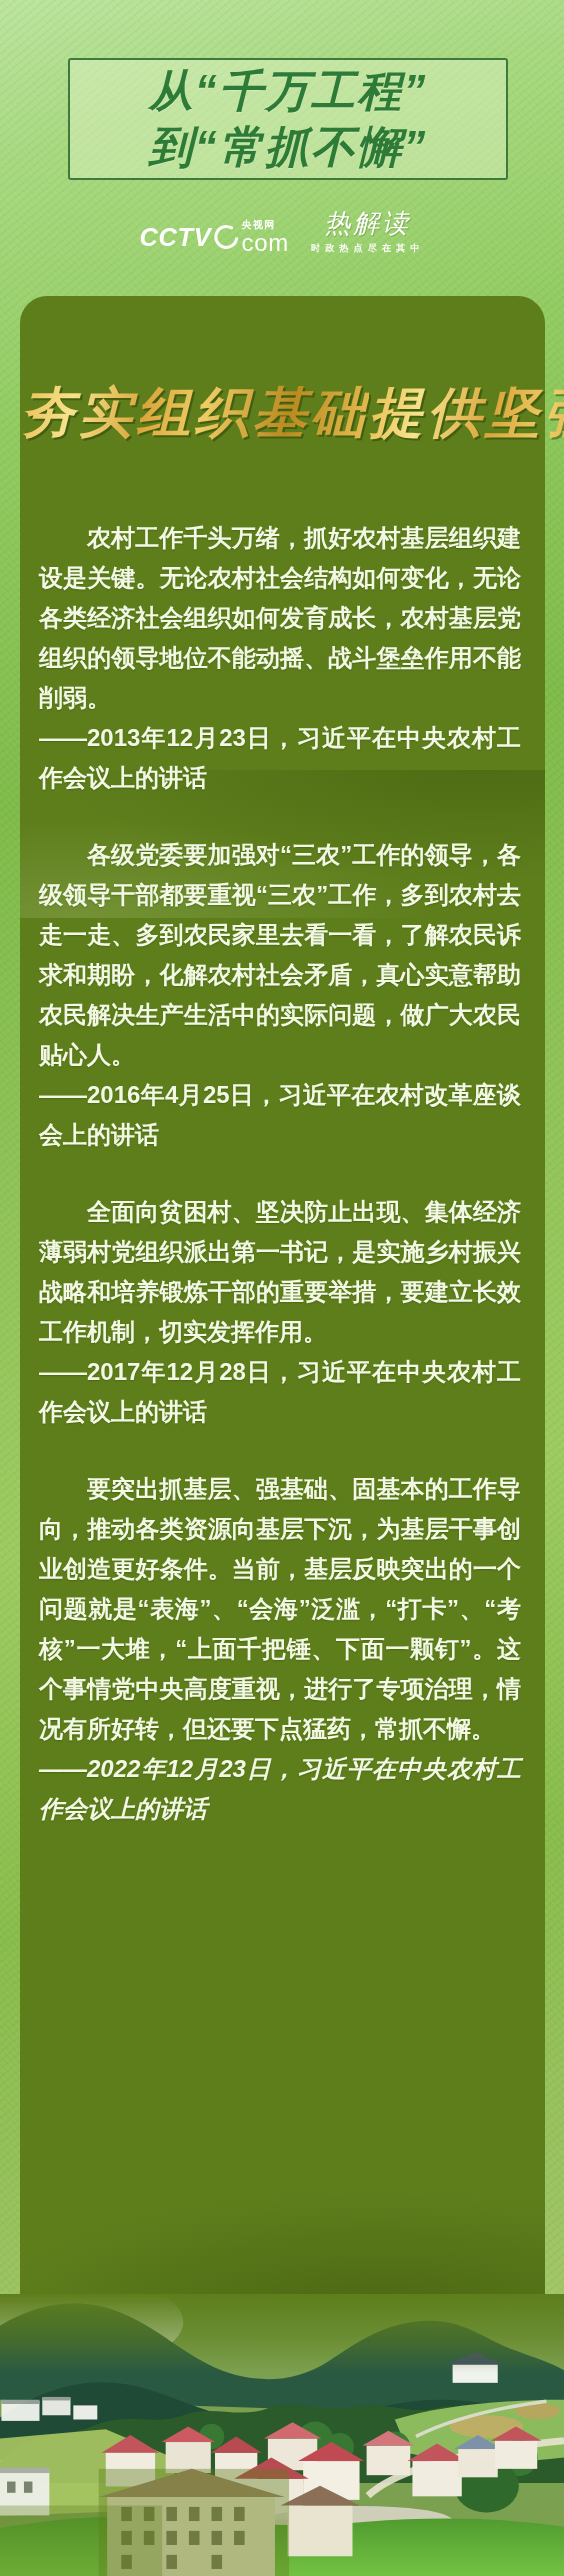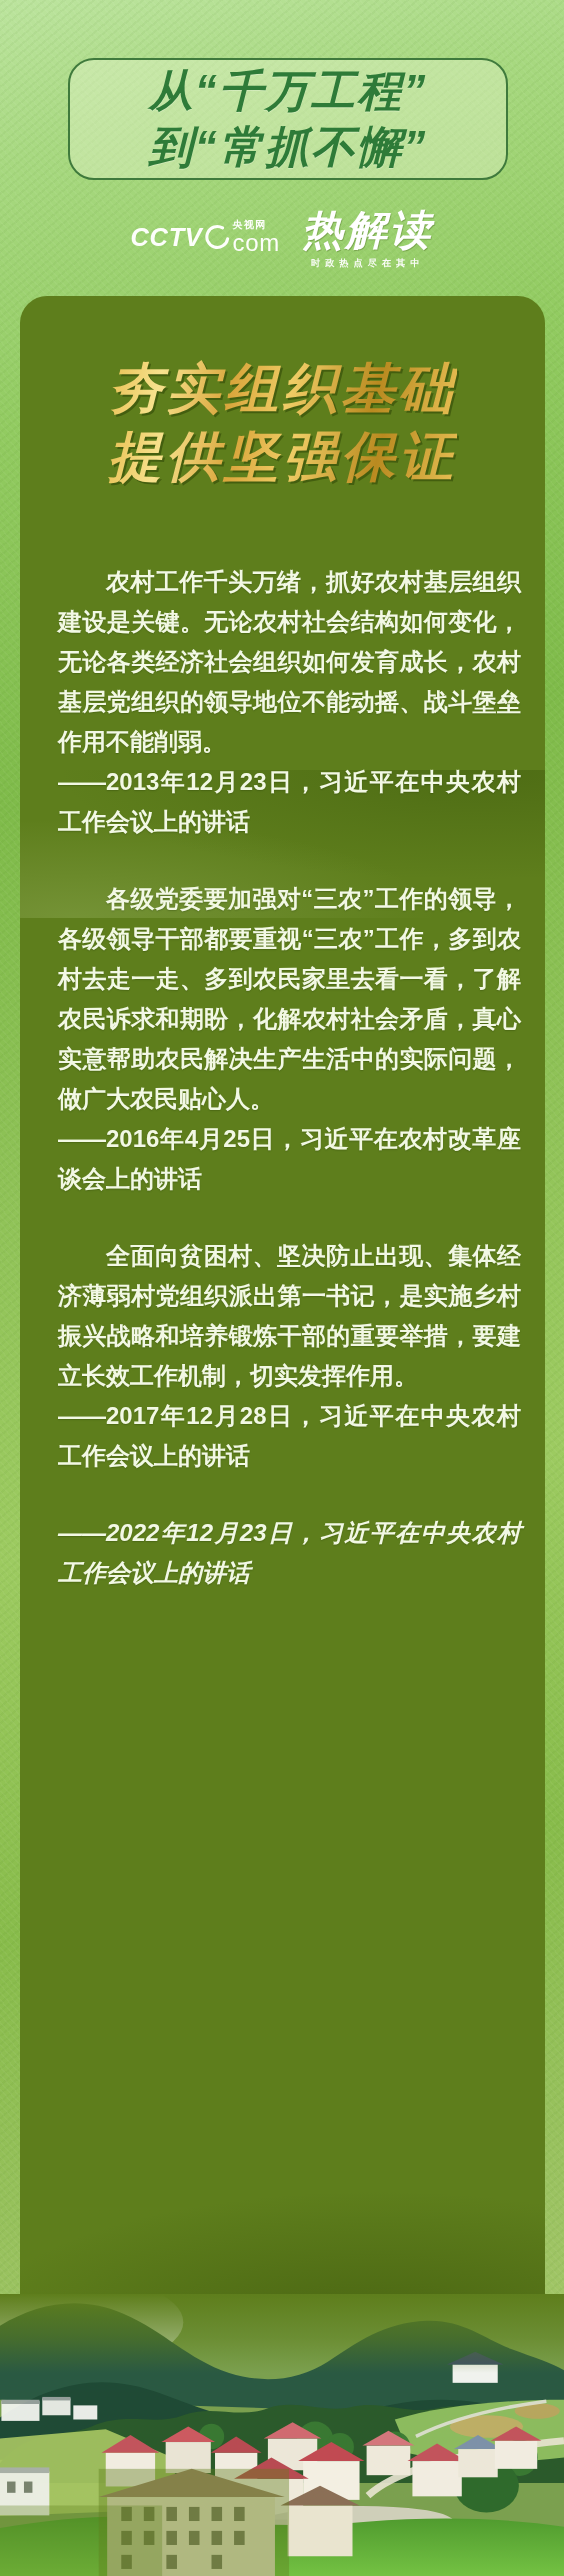--- a/index.html
+++ b/index.html
@@ -15,21 +15,21 @@
   }
   .bg-texture{
     position:absolute;inset:0;z-index:0;pointer-events:none;
     background:
       repeating-linear-gradient(48deg, rgba(255,255,255,.04) 0 1.4px, rgba(0,0,0,0) 1.4px 5px),
       repeating-linear-gradient(-40deg, rgba(60,110,20,.05) 0 2.1px, rgba(0,0,0,0) 2.1px 6.3px);
   }
   
   .title-box{
     position:absolute;left:68px;top:58px;width:436px;height:118px;z-index:2;
-    border:2.1px solid #3f7a3c;border-radius:26px;
+    border:2.1px solid #3f7a3c;border-radius:3px;
     background:rgba(230,245,205,.42);
     display:flex;flex-direction:column;justify-content:center;align-items:center;
   }
   .title-line{
     font-size:44px;font-weight:900;font-style:italic;
     color:#2e7b38;letter-spacing:2.1px;line-height:56px;white-space:nowrap;
     text-shadow:0 0.7px 0 rgba(255,255,255,.25);
   }
   
   .brand-row{
@@ -37,21 +37,21 @@
     display:flex;justify-content:center;align-items:flex-start;gap:22px;
   }
   .cctv-logo{display:flex;align-items:center;margin-top:10px;color:#fdfefb;}
   .cctv-word{font-size:25.4px;font-weight:900;font-style:italic;letter-spacing:0.7px;}
   .swoosh{margin:0 1.4px 0 0.7px;}
   .cctv-stack{display:flex;flex-direction:column;line-height:1;margin-left:1px;}
   .cctv-cn{font-size:10px;font-weight:700;letter-spacing:1.4px;}
   .cctv-com{font-size:24px;font-weight:400;letter-spacing:0.7px;margin-top:1.4px;}
   .column-logo{display:flex;flex-direction:column;align-items:center;color:#ffffff;}
   .column-name{
-    font-size:41px;font-weight:700;font-style:italic;letter-spacing:2.8px;line-height:1;
+    font-size:26px;font-weight:400;font-style:italic;letter-spacing:2.8px;line-height:1;
     text-shadow:0.7px 1.4px 0.7px rgba(60,90,20,.35);
   }
   .column-tagline{
     margin-top:6.3px;font-size:9.2px;font-weight:700;letter-spacing:5px;opacity:.95;
   }
   
   .card{
     position:absolute;left:20px;top:296px;width:525px;height:2280px;z-index:1;
     background:#5e7e1c;border-radius:27px 27px 0 0;
   }
@@ -60,31 +60,31 @@
     top:474px;height:148px;
     background:
       radial-gradient(130% 120% at 88% 0%, rgba(52,80,8,.38), rgba(52,80,8,0) 62%),
       radial-gradient(120% 115% at 10% 100%, rgba(196,220,146,.22), rgba(196,220,146,0) 58%);
   }
   .deco-bottom{
     top:1855px;height:183px;
     background:radial-gradient(130% 130% at 68% 100%, rgba(56,80,10,.55), rgba(56,80,10,0) 60%);
   }
   .heading{
-    position:relative;z-index:2;margin:58px 0 0 0;padding:0;
-    display:flex;flex-direction:column;align-items:center;
+    position:relative;z-index:2;margin:82px 0 0 0;padding:0;
+    display:flex;flex-direction:row;align-items:flex-end;
   }
   .heading-line{
     font-size:54px;font-weight:900;font-style:italic;letter-spacing:4.2px;
     line-height:68px;white-space:nowrap;
     background:linear-gradient(104deg,#e7bd4e 0%,#f7e28d 16%,#d9a63c 36%,#f0cd66 52%,#b98a20 76%,#e8c055 100%);
     -webkit-background-clip:text;background-clip:text;color:transparent;
     filter:drop-shadow(2.1px 2.8px 0.7px rgba(35,55,0,.45));
   }
-  .quotes{position:relative;z-index:2;margin:72px 24px 0 38px;}
+  .quotes{position:relative;z-index:2;margin:72px 24px 0 19px;}
   .quote,.source{
     margin:0;font-size:24px;line-height:40px;font-weight:700;
     color:#f2f8e4;text-align:justify;
     text-shadow:0 1.4px 1.4px rgba(30,50,5,.28);
   }
   .quote{text-indent:2em;}
   .source{text-indent:0;margin-bottom:37px;}
   .source:last-child{margin-bottom:0;font-style:italic;}
   
   .photo{position:absolute;left:0;bottom:0;width:564px;height:282px;z-index:3;}
@@ -130,20 +130,21 @@
     <div class="quotes">
       <p class="quote">农村工作千头万绪，抓好农村基层组织建设是关键。无论农村社会结构如何变化，无论各类经济社会组织如何发育成长，农村基层党组织的领导地位不能动摇、战斗堡垒作用不能削弱。</p>
       <p class="source">——2013年12月23日，习近平在中央农村工作会议上的讲话</p>
 
       <p class="quote">各级党委要加强对“三农”工作的领导，各级领导干部都要重视“三农”工作，多到农村去走一走、多到农民家里去看一看，了解农民诉求和期盼，化解农村社会矛盾，真心实意帮助农民解决生产生活中的实际问题，做广大农民贴心人。</p>
       <p class="source">——2016年4月25日，习近平在农村改革座谈会上的讲话</p>
 
       <p class="quote">全面向贫困村、坚决防止出现、集体经济薄弱村党组织派出第一书记，是实施乡村振兴战略和培养锻炼干部的重要举措，要建立长效工作机制，切实发挥作用。</p>
       <p class="source">——2017年12月28日，习近平在中央农村工作会议上的讲话</p>
 
+      <p class="quote">要突出抓基层、强基础、固基本的工作导向，推动各类资源向基层下沉，为基层干事创业创造更好条件。当前，基层反映突出的一个问题就是“表海”、“会海”泛滥，“打卡”、“考核”一大堆，“上面千把锤、下面一颗钉”。这个事情党中央高度重视，进行了专项治理，情况有所好转，但还要下点猛药，常抓不懈。</p>
 
       <p class="source">——2022年12月23日，习近平在中央农村工作会议上的讲话</p>
     </div>
   </div>
 
   <div class="photo">
     <svg width="564" height="282" viewBox="0 0 800 400" preserveAspectRatio="none">
       <defs>
         <linearGradient id="meadowGrad" x1="0" y1="0" x2="0" y2="1">
           <stop offset="0" stop-color="#4f9a2e"></stop>

